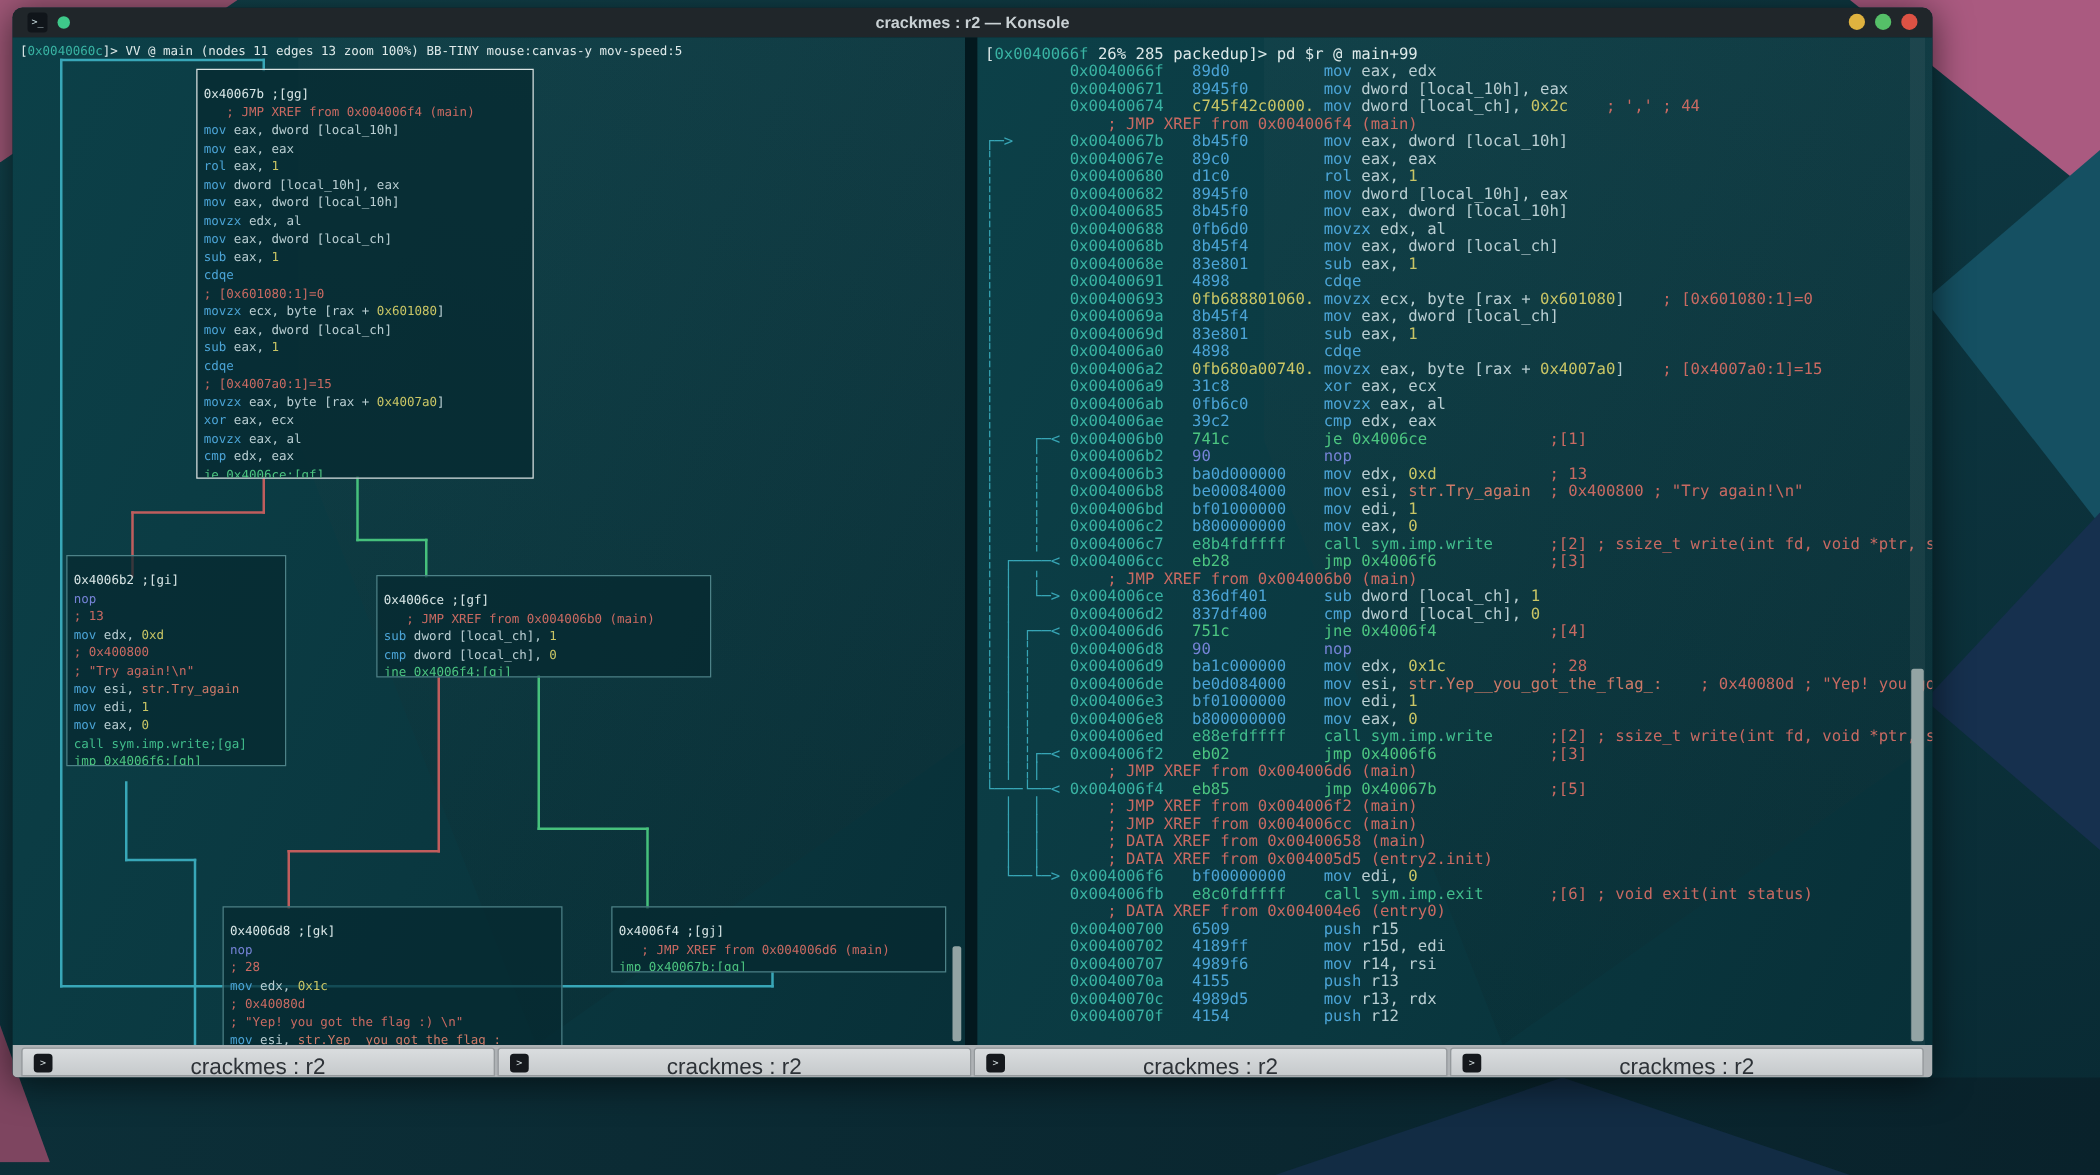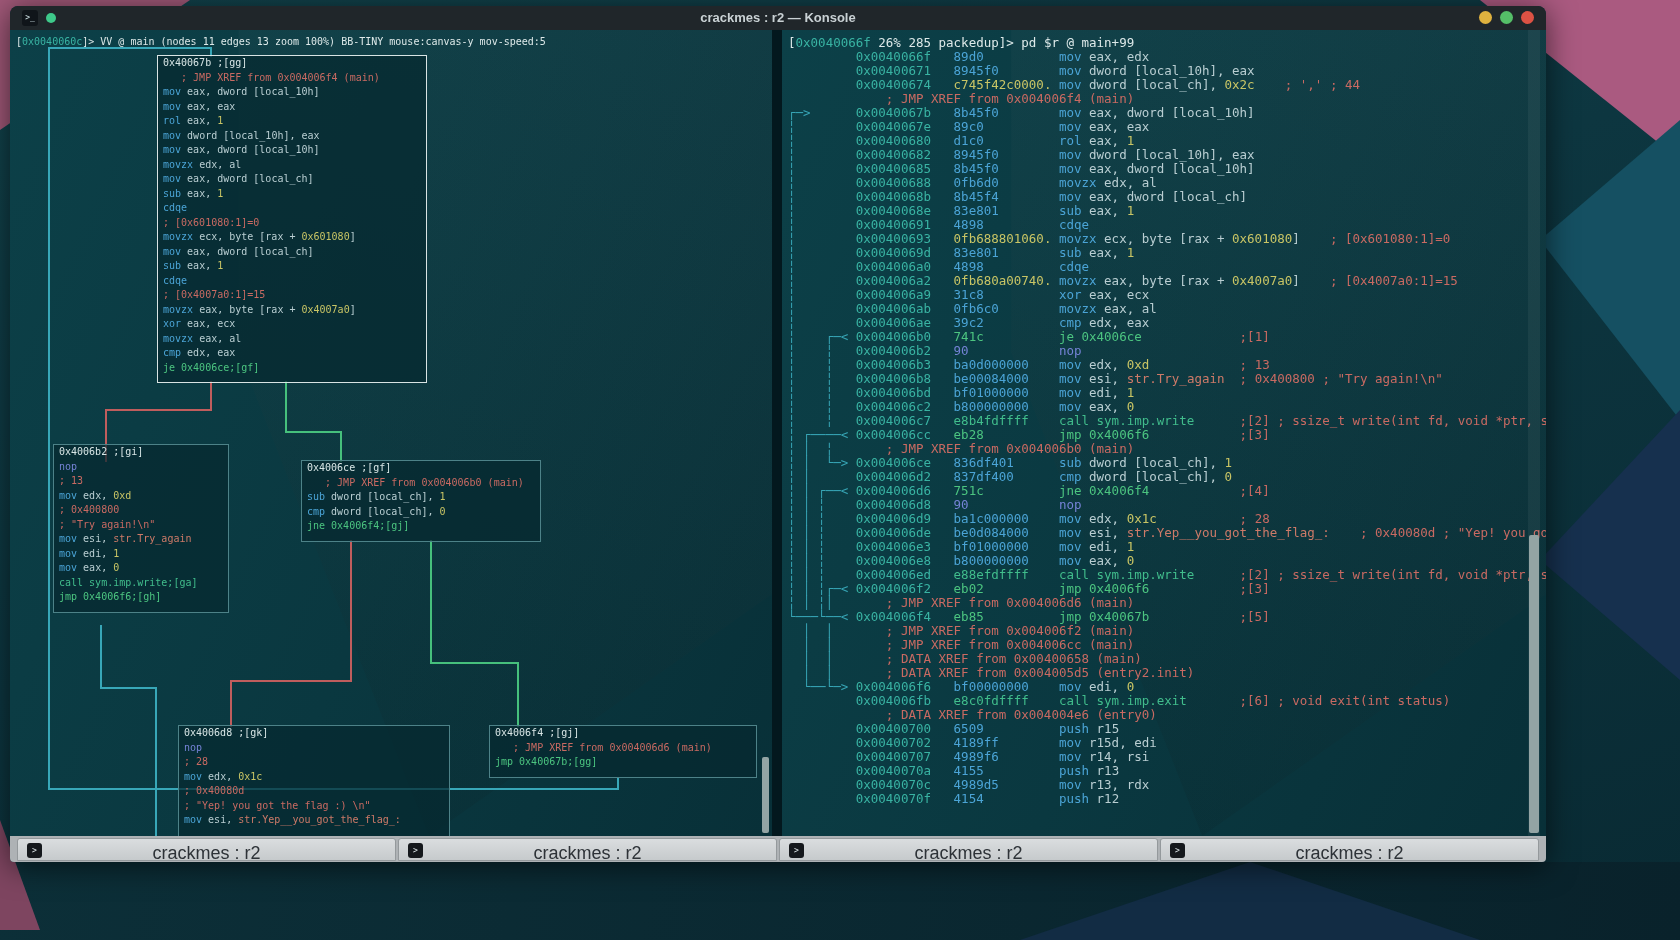--- a/index.html
+++ b/index.html
@@ -31,21 +31,21 @@
   #right-pane{left:772px;width:764px;}
   #divider{position:absolute;left:762px;top:24px;width:10px;height:806px;background:rgba(3,20,25,.8);}
   .tline{white-space:pre;font-family:"DejaVu Sans Mono",monospace;}
   #right-lines{position:absolute;left:6px;top:6px;}
   #right-lines .tline{font-size:12.5px;line-height:14px;}
   #left-header{position:absolute;left:6px;top:5px;}
   #left-header .tline,.gnode .tline{font-size:10px;line-height:14.5px;}
   #graph{position:absolute;inset:0;}
   .edge{position:absolute;}
   .gnode{position:absolute;border:1px solid #4d8288;background:rgba(5,40,47,.72);
-    padding:0 5px;box-sizing:border-box;overflow:hidden;}
+    padding:13px 5px;box-sizing:border-box;overflow:hidden;}
   .gnode.sel{border-color:#d9e4e4;}
   
   .sb-track{position:absolute;top:0;height:806px;background:rgba(255,255,255,.05);}
   .sb-handle{position:absolute;border-radius:2px;background:#93a4a4;}
   
   #tabbar{position:absolute;left:0;bottom:0;width:100%;height:26px;background:#aeb2b5;
     display:flex;padding:0 6px;box-sizing:border-box;}
   .tab{position:relative;flex:1;margin:2px 1px 1px 1px;background:linear-gradient(#dadddf,#c6cacc);
     border:1px solid #94999c;border-radius:3px 3px 0 0;}
   .tab-icon{position:absolute;left:9px;top:4px;width:15px;height:15px;background:#15181c;
@@ -137,21 +137,21 @@
           <div class="tline"><span class="c-cmt">; 13</span></div>
           <div class="tline"><span class="c-mov">mov </span><span class="c-def">edx, </span><span class="c-num">0xd</span></div>
           <div class="tline"><span class="c-cmt">; 0x400800</span></div>
           <div class="tline"><span class="c-cmt">; "Try again!\n"</span></div>
           <div class="tline"><span class="c-mov">mov </span><span class="c-def">esi, </span><span class="c-str">str.Try_again</span></div>
           <div class="tline"><span class="c-mov">mov </span><span class="c-def">edi, </span><span class="c-num">1</span></div>
           <div class="tline"><span class="c-mov">mov </span><span class="c-def">eax, </span><span class="c-num">0</span></div>
           <div class="tline"><span class="c-call">call sym.imp.write;[ga]</span></div>
           <div class="tline"><span class="c-jmp">jmp 0x4006f6;[gh]</span></div>
         </div>
-        <div class="gnode" style="left: 291px; top: 430px; width: 240px; height: 82px;">
+        <div class="gnode" style="left: 291px; top: 430px; width: 268px; height: 82px;">
           <div class="tline"><span class="c-title">0x4006ce ;[gf]</span></div>
           <div class="tline"><span class="c-cmt">   ; JMP XREF from 0x004006b0 (main)</span></div>
           <div class="tline"><span class="c-mov">sub </span><span class="c-def">dword [local_ch], </span><span class="c-num">1</span></div>
           <div class="tline"><span class="c-mov">cmp </span><span class="c-def">dword [local_ch], </span><span class="c-num">0</span></div>
           <div class="tline"><span class="c-jmp">jne 0x4006f4;[gj]</span></div>
         </div>
         <div class="gnode" style="left: 168px; top: 695px; width: 272px; height: 130px;">
           <div class="tline"><span class="c-title">0x4006d8 ;[gk]</span></div>
           <div class="tline"><span class="c-nop">nop</span></div>
           <div class="tline"><span class="c-cmt">; 28</span></div>
@@ -181,20 +181,21 @@
         <div class="tline"><span class="c-flow">┌─&gt;      </span><span class="c-addr">0x0040067b</span><span class="c-mov">   8b45f0        </span><span class="c-mov">mov </span><span class="c-def">eax, dword [local_10h]</span></div>
         <div class="tline"><span class="c-flow">╎        </span><span class="c-addr">0x0040067e</span><span class="c-mov">   89c0          </span><span class="c-mov">mov </span><span class="c-def">eax, eax</span></div>
         <div class="tline"><span class="c-flow">╎        </span><span class="c-addr">0x00400680</span><span class="c-mov">   d1c0          </span><span class="c-mov">rol </span><span class="c-def">eax, </span><span class="c-num">1</span></div>
         <div class="tline"><span class="c-flow">╎        </span><span class="c-addr">0x00400682</span><span class="c-mov">   8945f0        </span><span class="c-mov">mov </span><span class="c-def">dword [local_10h], eax</span></div>
         <div class="tline"><span class="c-flow">╎        </span><span class="c-addr">0x00400685</span><span class="c-mov">   8b45f0        </span><span class="c-mov">mov </span><span class="c-def">eax, dword [local_10h]</span></div>
         <div class="tline"><span class="c-flow">╎        </span><span class="c-addr">0x00400688</span><span class="c-mov">   0fb6d0        </span><span class="c-mov">movzx </span><span class="c-def">edx, al</span></div>
         <div class="tline"><span class="c-flow">╎        </span><span class="c-addr">0x0040068b</span><span class="c-mov">   8b45f4        </span><span class="c-mov">mov </span><span class="c-def">eax, dword [local_ch]</span></div>
         <div class="tline"><span class="c-flow">╎        </span><span class="c-addr">0x0040068e</span><span class="c-mov">   83e801        </span><span class="c-mov">sub </span><span class="c-def">eax, </span><span class="c-num">1</span></div>
         <div class="tline"><span class="c-flow">╎        </span><span class="c-addr">0x00400691</span><span class="c-mov">   4898          </span><span class="c-mov">cdqe</span></div>
         <div class="tline"><span class="c-flow">╎        </span><span class="c-addr">0x00400693</span><span class="c-num">   0fb688801060. </span><span class="c-mov">movzx </span><span class="c-def">ecx, byte [rax + </span><span class="c-num">0x601080</span><span class="c-def">]</span><span class="c-def">    </span><span class="c-cmt">; [0x601080:1]=0</span></div>
+        <div class="tline"><span class="c-flow">╎        </span><span class="c-addr">0x0040069a</span><span class="c-mov">   8b45f4        </span><span class="c-mov">mov </span><span class="c-def">eax, dword [local_ch]</span></div>
         <div class="tline"><span class="c-flow">╎        </span><span class="c-addr">0x0040069d</span><span class="c-mov">   83e801        </span><span class="c-mov">sub </span><span class="c-def">eax, </span><span class="c-num">1</span></div>
         <div class="tline"><span class="c-flow">╎        </span><span class="c-addr">0x004006a0</span><span class="c-mov">   4898          </span><span class="c-mov">cdqe</span></div>
         <div class="tline"><span class="c-flow">╎        </span><span class="c-addr">0x004006a2</span><span class="c-num">   0fb680a00740. </span><span class="c-mov">movzx </span><span class="c-def">eax, byte [rax + </span><span class="c-num">0x4007a0</span><span class="c-def">]</span><span class="c-def">    </span><span class="c-cmt">; [0x4007a0:1]=15</span></div>
         <div class="tline"><span class="c-flow">╎        </span><span class="c-addr">0x004006a9</span><span class="c-mov">   31c8          </span><span class="c-mov">xor </span><span class="c-def">eax, ecx</span></div>
         <div class="tline"><span class="c-flow">╎        </span><span class="c-addr">0x004006ab</span><span class="c-mov">   0fb6c0        </span><span class="c-mov">movzx </span><span class="c-def">eax, al</span></div>
         <div class="tline"><span class="c-flow">╎        </span><span class="c-addr">0x004006ae</span><span class="c-mov">   39c2          </span><span class="c-mov">cmp </span><span class="c-def">edx, eax</span></div>
         <div class="tline"><span class="c-flow">╎    ┌─&lt; </span><span class="c-addr">0x004006b0</span><span class="c-jmp">   741c          </span><span class="c-jmp">je 0x4006ce</span><span class="c-def">             </span><span class="c-cmt">;[1]</span></div>
         <div class="tline"><span class="c-flow">╎    ╎   </span><span class="c-addr">0x004006b2</span><span class="c-nop">   90            </span><span class="c-nop">nop</span></div>
         <div class="tline"><span class="c-flow">╎    ╎   </span><span class="c-addr">0x004006b3</span><span class="c-mov">   ba0d000000    </span><span class="c-mov">mov </span><span class="c-def">edx, </span><span class="c-num">0xd</span><span class="c-def">            </span><span class="c-cmt">; 13</span></div>
         <div class="tline"><span class="c-flow">╎    ╎   </span><span class="c-addr">0x004006b8</span><span class="c-mov">   be00084000    </span><span class="c-mov">mov </span><span class="c-def">esi, </span><span class="c-str">str.Try_again</span><span class="c-def">  </span><span class="c-cmt">; 0x400800 ; "Try again!\n"</span></div>

